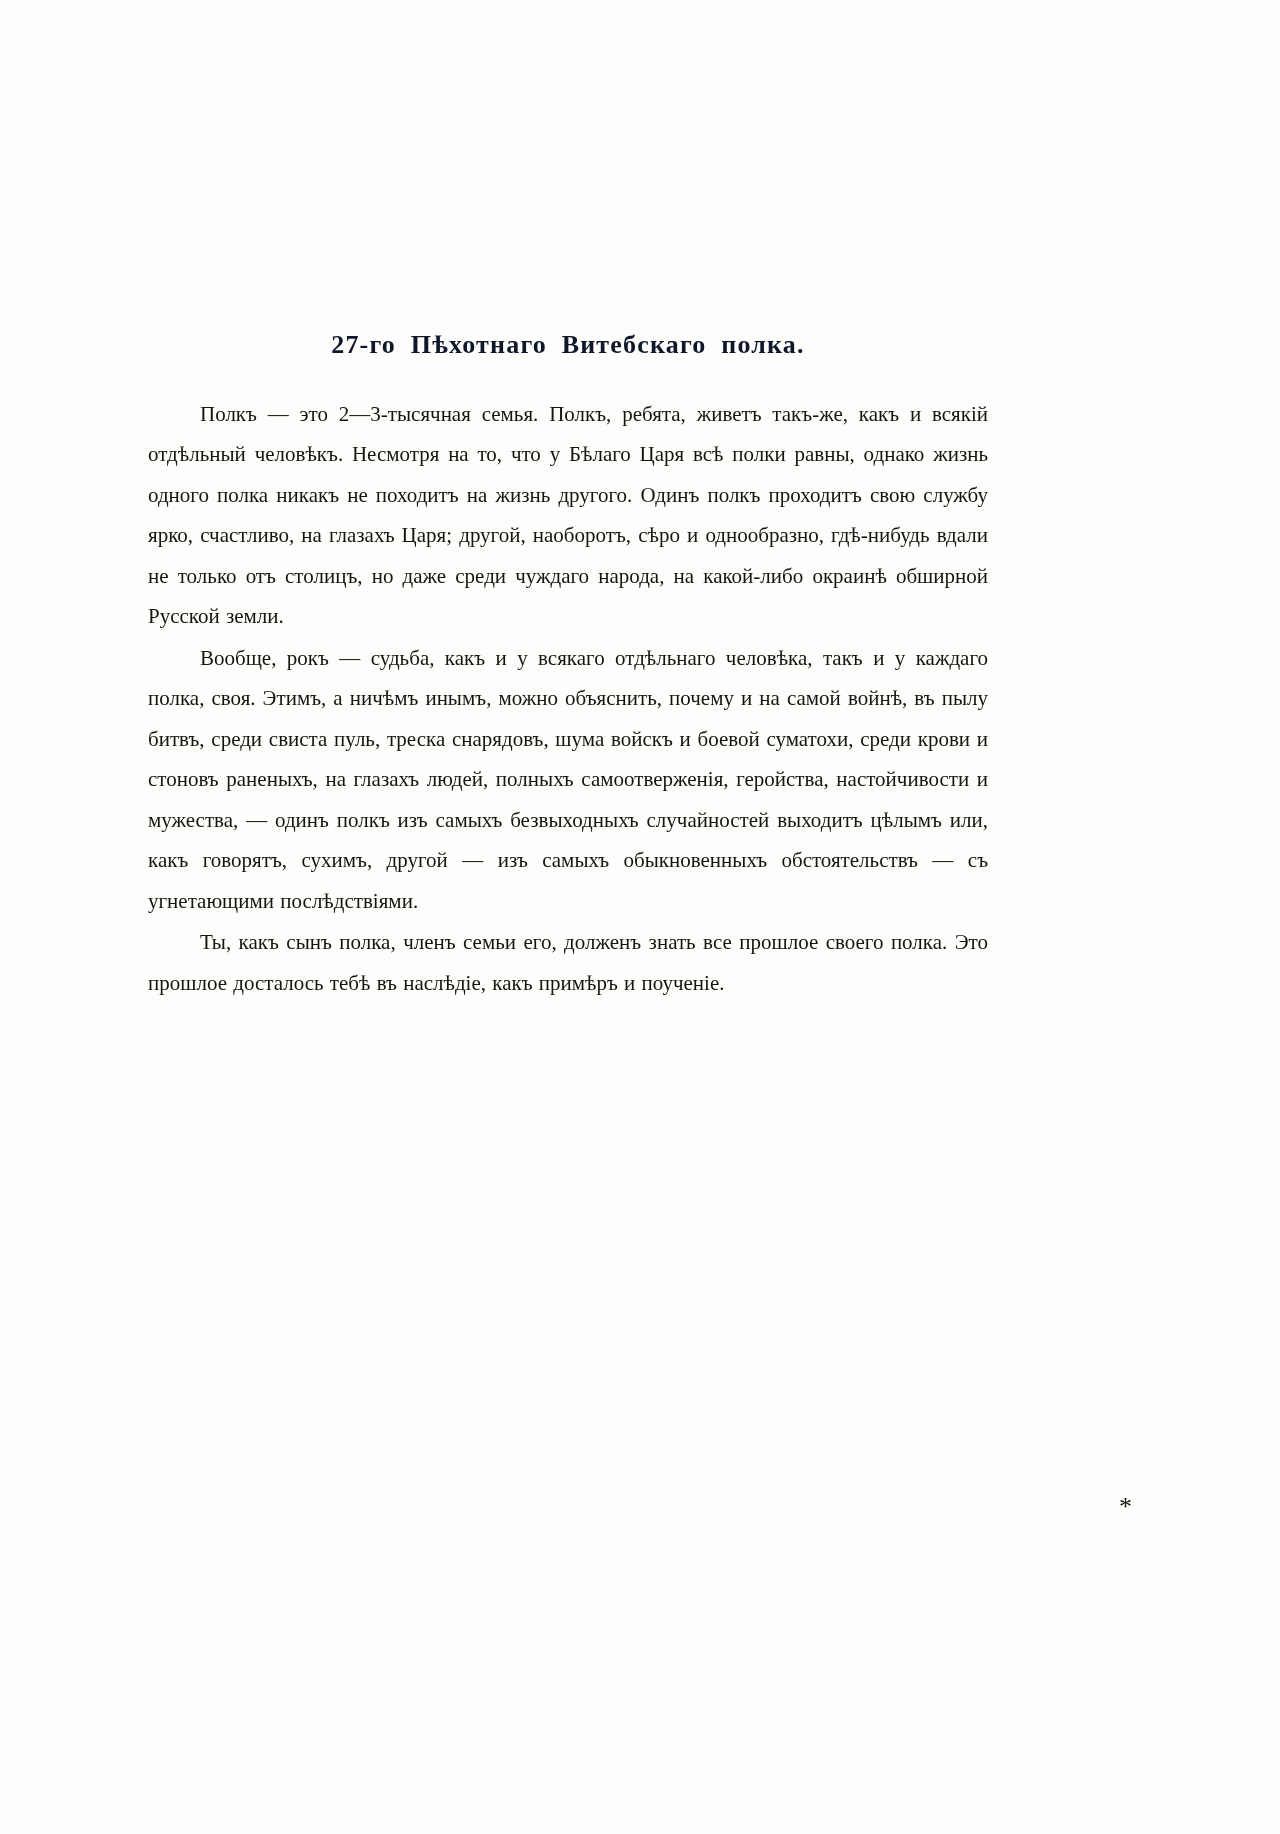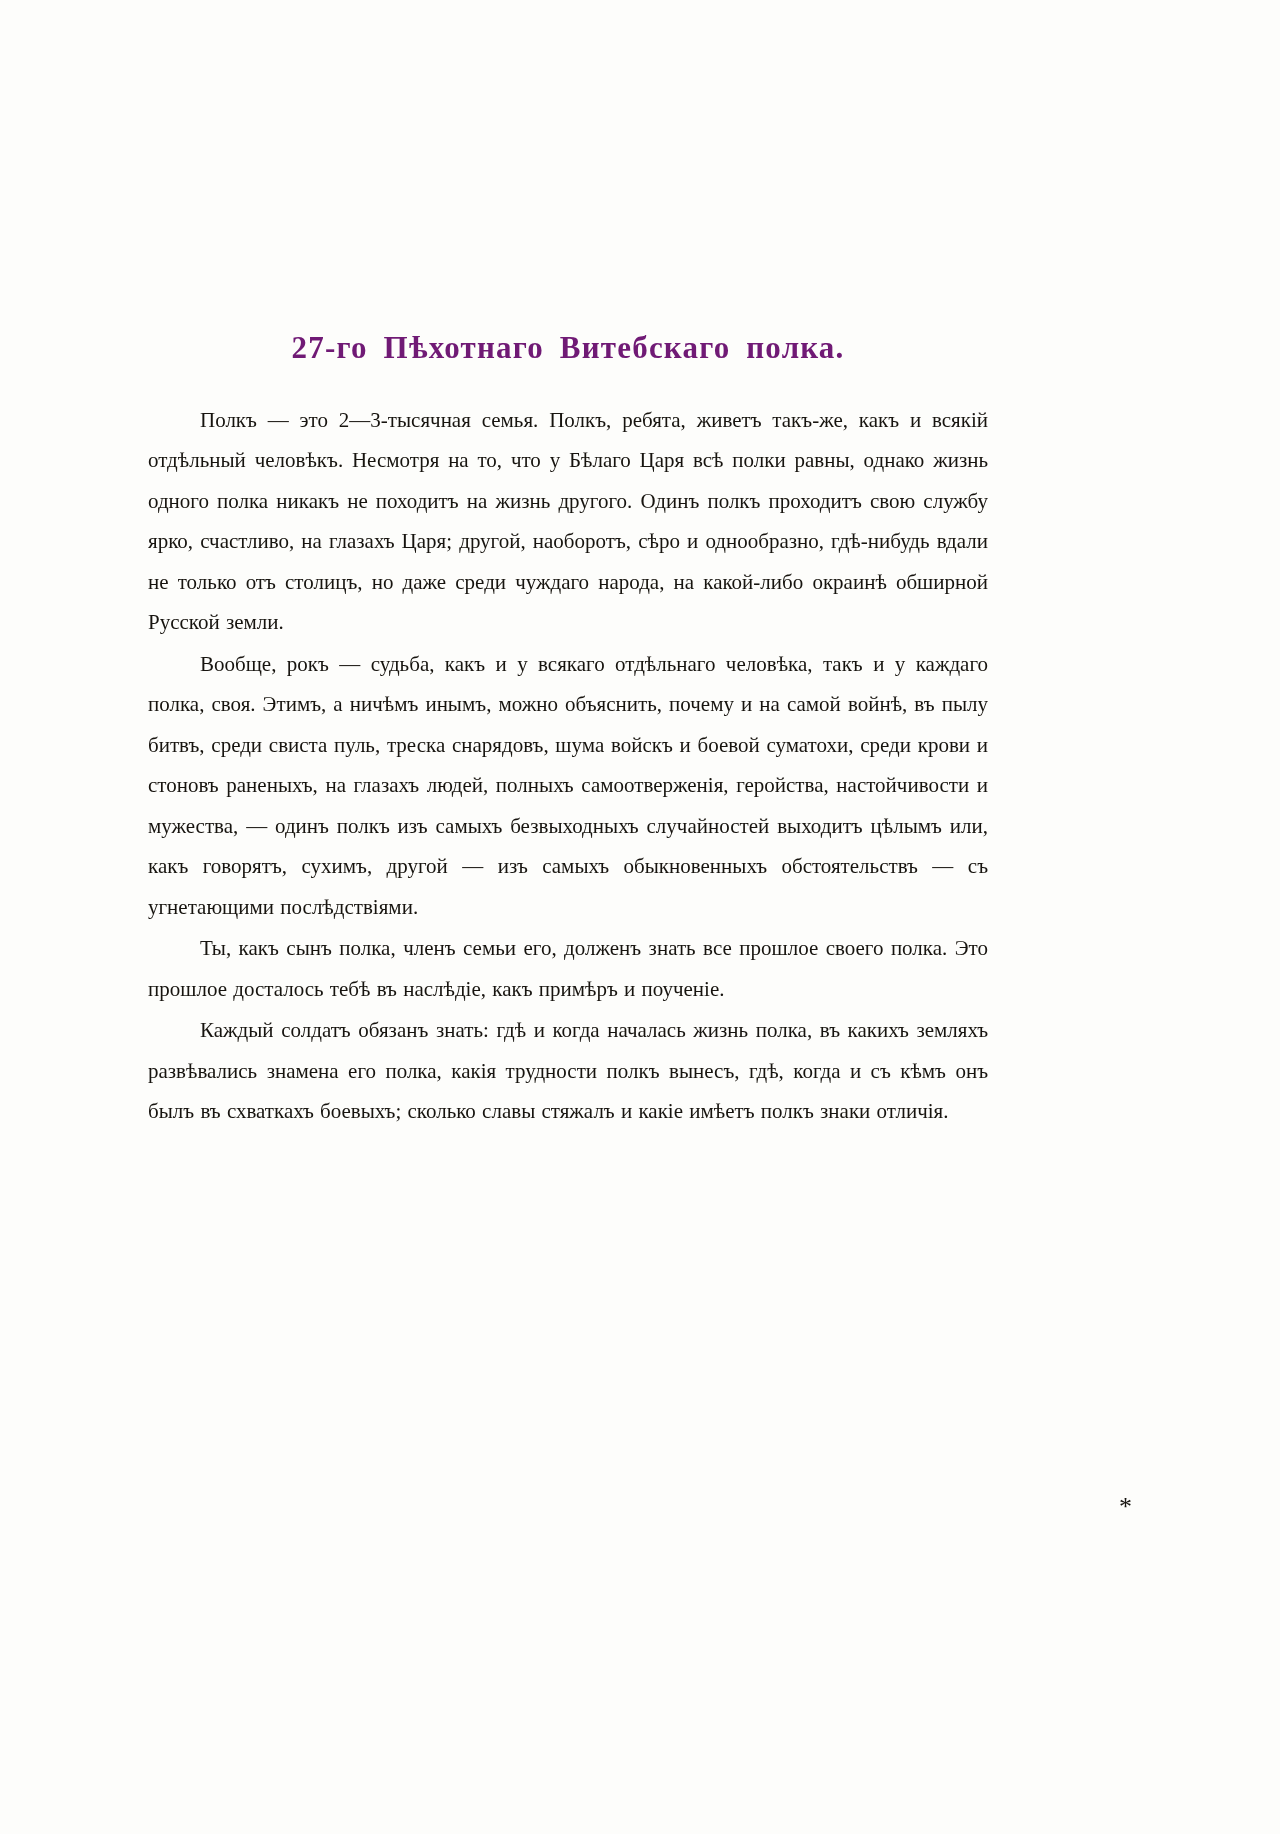--- a/index.html
+++ b/index.html
@@ -26,23 +26,23 @@
     letter-spacing: 9px;
     text-align: center;
     color: #14120f;
     font-weight: 400;
     margin: 0 0 20px 0;
     line-height: 1.05;
     padding-left: 8px;
   }
   .doc-subtitle {
     font-family: "Liberation Serif", serif;
-    font-size: 31px;
+    font-size: 26px;
     text-align: center;
-    color: #701a75;
+    color: #0f172a;
     font-weight: 700;
     letter-spacing: 1.2px;
     margin: 0 0 34px 0;
     word-spacing: 7px;
     line-height: 1.15;
   }
   .para {
     font-family: "Liberation Serif", serif;
     font-size: 21px;
     line-height: 40.5px;
@@ -65,17 +65,16 @@
 </head>
 <body>
 
 <div class="page">
   <div class="content">
     <h2 class="doc-subtitle">27-го Пѣхотнаго Витебскаго полка.</h2>
 
     <p class="para">Полкъ — это 2—3-тысячная семья. Полкъ, ребята, живетъ такъ-же, какъ и всякiй отдѣльный человѣкъ. Несмотря на то, что у Бѣлаго Царя всѣ полки равны, однако жизнь одного полка никакъ не походитъ на жизнь другого. Одинъ полкъ проходитъ свою службу ярко, счастливо, на глазахъ Царя; другой, наоборотъ, сѣро и однообразно, гдѣ-нибудь вдали не только отъ столицъ, но даже среди чуждаго народа, на какой-либо окраинѣ обширной Русской земли.</p>
     <p class="para">Вообще, рокъ — судьба, какъ и у всякаго отдѣльнаго человѣка, такъ и у каждаго полка, своя. Этимъ, а ничѣмъ инымъ, можно объяснить, почему и на самой войнѣ, въ пылу битвъ, среди свиста пуль, треска снарядовъ, шума войскъ и боевой суматохи, среди крови и стоновъ раненыхъ, на глазахъ людей, полныхъ самоотверженiя, геройства, настойчивости и мужества, — одинъ полкъ изъ самыхъ безвыходныхъ случайностей выходитъ цѣлымъ или, какъ говорятъ, сухимъ, другой — изъ самыхъ обыкновенныхъ обстоятельствъ — съ угнетающими послѣдствiями.</p>
     <p class="para">Ты, какъ сынъ полка, членъ семьи его, долженъ знать все прошлое своего полка. Это прошлое досталось тебѣ въ наслѣдiе, какъ примѣръ и поученiе.</p>
-    <p class="para">Каждый солдатъ обязанъ знать: гдѣ и когда началась жизнь полка, въ какихъ земляхъ развѣвались знамена его полка, какiя трудности полкъ вынесъ, гдѣ, когда и съ кѣмъ онъ былъ въ схваткахъ боевыхъ; сколько славы стяжалъ и какiе имѣетъ полкъ знаки отличiя.</p>
   </div>
 
   <div class="footer-mark">*</div>
 </div>
 
 </body></html>

